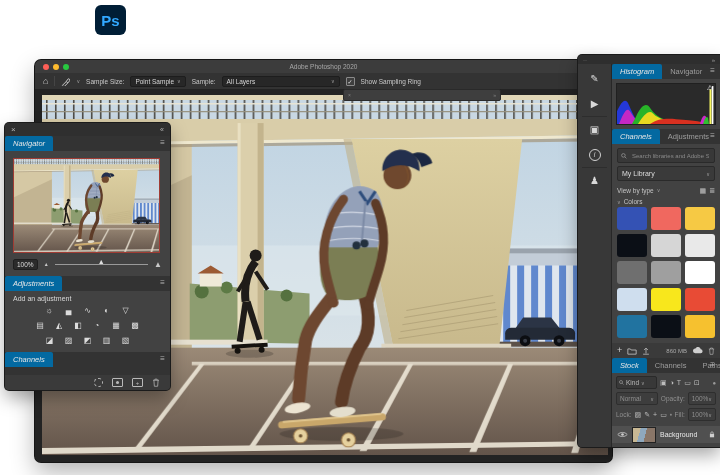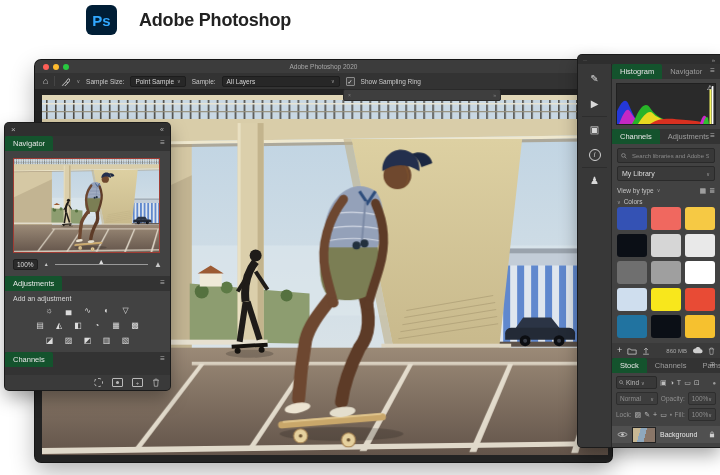--- a/index.html
+++ b/index.html
@@ -1,20 +1,20 @@
 <!DOCTYPE html>
 <html><head>
 <meta charset="utf-8">
 <style>
   html,body{margin:0;padding:0;background:#fff;}
   .stage{position:relative;width:720px;height:475px;background:#fff;overflow:hidden;
          font-family:"Liberation Sans", sans-serif; -webkit-font-smoothing:antialiased;}
 
   
-  .brand{position:absolute;left:86px;top:5px;display:flex;align-items:center;gap:22px;}
+  .brand{position:absolute;left:95px;top:5px;display:flex;align-items:center;gap:10px;}
   .brand-logo{width:31px;height:30px;border-radius:6px;background:#001E36;color:#31A8FF;
     display:flex;align-items:center;justify-content:center;font-size:15px;font-weight:bold;}
   .brand-title{font-size:18px;font-weight:bold;color:#222;letter-spacing:-.2px;}
 
   
   .ps-window{position:absolute;left:35px;top:60px;width:577px;height:402px;background:#2c2c2c;
     border-radius:6px;box-shadow:0 0 0 1px #161616,0 10px 24px rgba(0,0,0,.30);}
   .titlebar{position:relative;height:13px;background:#3c3c3c;border-radius:6px 6px 0 0;
     display:flex;align-items:center;justify-content:center;}
   .lights{position:absolute;left:8px;top:4px;display:flex;gap:4px;}
@@ -32,21 +32,21 @@
   .canvas{position:absolute;left:0;right:0;top:29px;bottom:0;background:#232323;
     border-radius:0 0 6px 6px;overflow:hidden;}
   .photo-svg{position:absolute;left:7px;top:6px;width:566px;height:360px;display:block;}
   .float-bar{position:absolute;left:308px;top:0;width:148px;height:10px;background:#3e3e3e;
     border:1px solid #2a2a2a;border-radius:2px;display:flex;align-items:center;
     justify-content:space-between;padding:0 4px;font-size:5px;color:#808080;}
 
   
   .tabbar{height:15px;background:#333;display:flex;align-items:flex-end;position:relative;}
   .tab{height:15px;display:flex;align-items:center;padding:0 8px;font-size:7.5px;color:#9d9d9d;}
-  .tab.active{background:#14532d;color:#e6e6e6;border-radius:2px 2px 0 0;}
+  .tab.active{background:#0369a1;color:#e6e6e6;border-radius:2px 2px 0 0;font-style:italic;}
   .menu-ic{position:absolute;right:5px;top:3px;font-size:8px;color:#b5b5b5;line-height:1;}
   .pbody{background:#424242;}
 
   
   .left-group{position:absolute;left:5px;top:123px;width:165px;border-radius:4px;
     box-shadow:0 0 0 1px #1b1b1b,0 8px 18px rgba(0,0,0,.35);background:#333;overflow:hidden;}
   .group-header{height:13px;background:#2f2f2f;display:flex;align-items:center;
     justify-content:space-between;padding:0 6px;color:#b5b5b5;font-size:8px;}
   .nav-thumb-wrap{padding:7px 8px 4px 8px;}
   .nav-thumb{position:relative;width:147px;height:95px;outline:1.5px solid #A03C34;outline-offset:-1px;}
@@ -284,21 +284,20 @@
         <path d="M370,59 C380,54 390,60 391,68 L380,72 C378,65 374,61 370,59 Z" fill="#1b2742"></path>
       </g>
     </symbol>
   </defs>
 </svg>
 
 <div class="stage">
 
   <div class="brand">
     <div class="brand-logo">Ps</div>
-    <div class="brand-title">Adobe Photoshop</div>
   </div>
 
   <div class="ps-window">
     <div class="titlebar">
       <div class="lights">
         <span class="light" style="background:#FF5F57"></span>
         <span class="light" style="background:#FEBC2E"></span>
         <span class="light" style="background:#28C840"></span>
       </div>
       <span class="win-title">Adobe Photoshop 2020</span>

